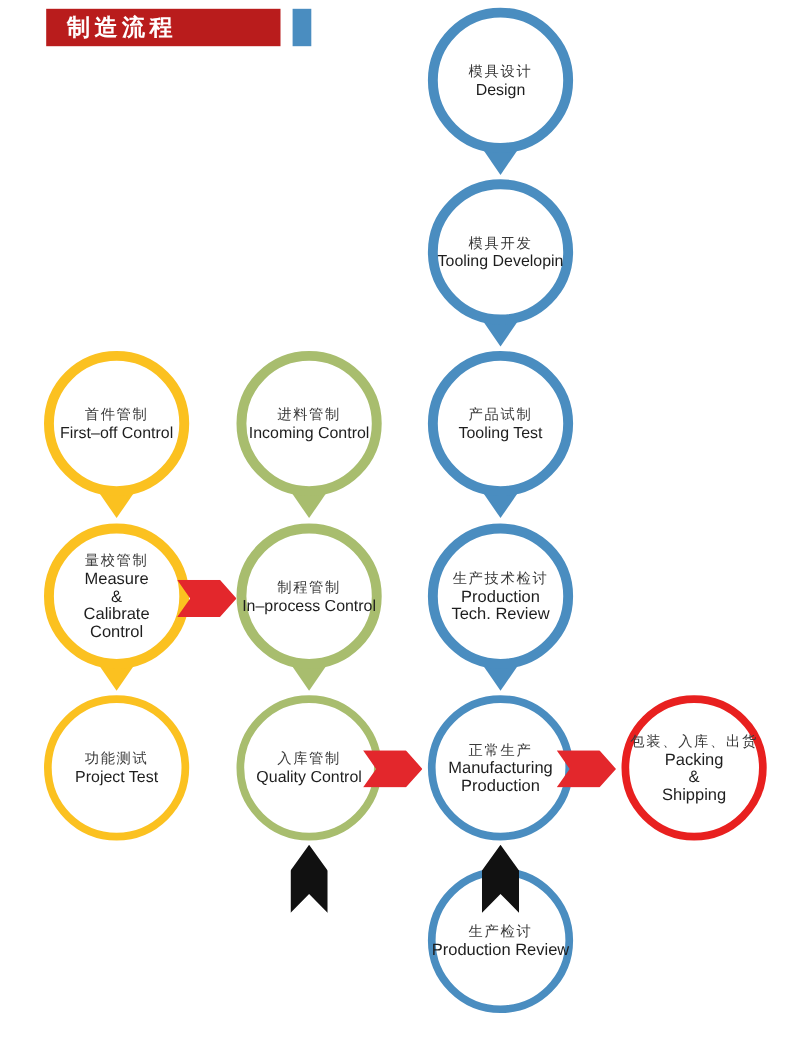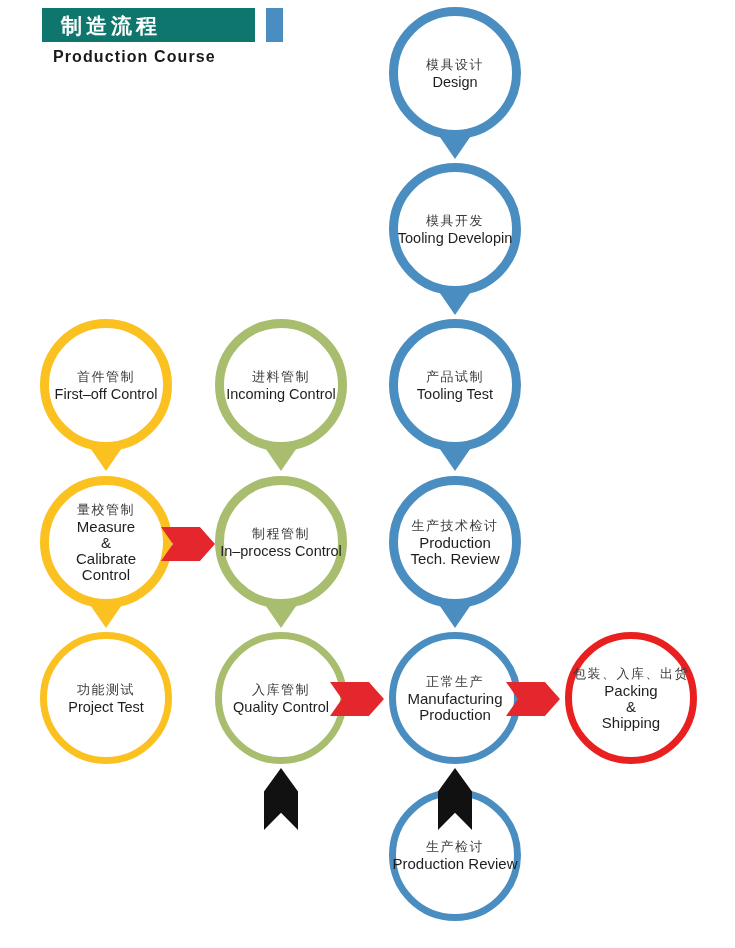--- a/index.html
+++ b/index.html
@@ -18,21 +18,21 @@
     overflow: hidden;
   }
 
   
   #header-band {
     position: absolute;
     left: 42px;
     top: 8px;
     width: 213px;
     height: 34px;
-    background: #0f766e;
+    background: #b91c1c;
   }
   #header-band-label {
     position: absolute;
     left: 19px;
     top: 5px;
     font-size: 21px;
     font-weight: bold;
     letter-spacing: 4px;
     color: #ffffff;
     line-height: 25px;
@@ -149,21 +149,20 @@
 </style>
 </head>
 <body>
 
 <div id="page">
 
   <div id="header-band">
     <div id="header-band-label">制造流程</div>
   </div>
   <div id="header-accent"></div>
-  <div id="header-sub">Production Course</div>
 
   <div class="node c-blue" style="left:389px; top:7px;">
     <div class="tail"></div>
     <div class="ring"></div>
     <div class="label">
       <div class="cn">模具设计</div>
       <div class="en">Design</div>
     </div>
   </div>
 

